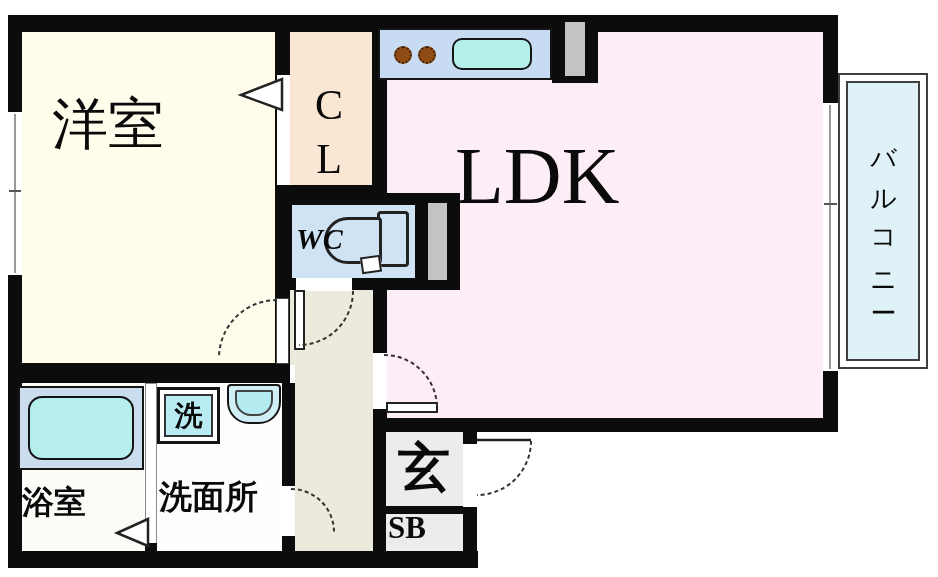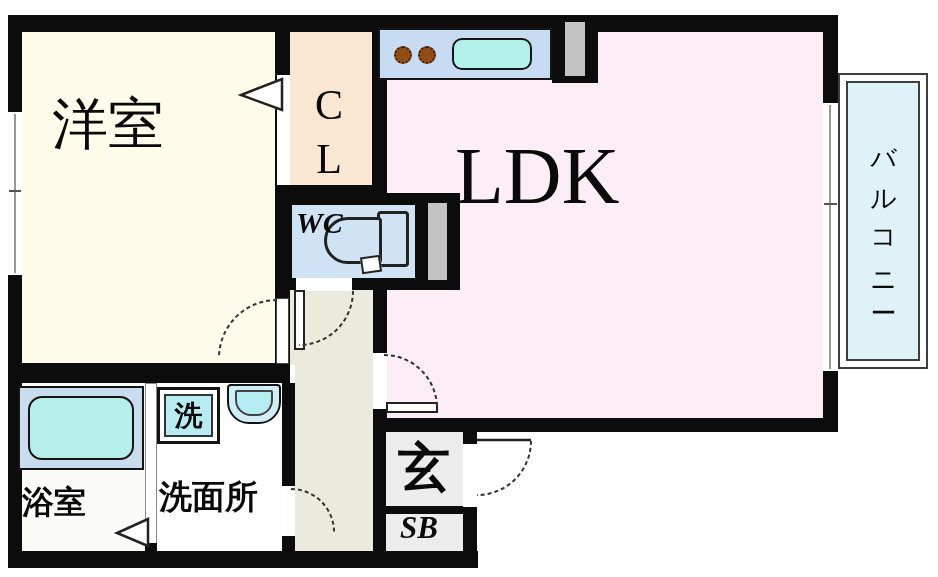--- a/index.html
+++ b/index.html
@@ -104,19 +104,19 @@
     <line x1="824" y1="204" x2="837" y2="204" stroke="#555" stroke-width="2"></line>
   </svg>
 
   <div style="left:52px;top:96px;font-weight:normal;font-size:56px;line-height:98px;text-align:right;">
     <span class="label" style="position:static;display:block;">洋室</span>
   </div>
   <div style="left:455px;top:136px;width:290px;text-align:left;font-size:80px;line-height:119px;">
     <span class="label" style="position:static;display:block;">LDK</span>
   </div>
   <div class="label vtext" style="left:308px;top:82px;font-size:42px;letter-spacing:8px;">CL</div>
-  <div class="label" style="left:296px;top:208px;font-size:30px;font-weight:bold;font-style:italic;">WC</div>
+  <div class="label" style="left:296px;top:224px;font-size:30px;font-weight:bold;font-style:italic;">WC</div>
   <div class="label" style="left:22px;top:486px;font-size:32px;font-weight:bold;">浴室</div>
   <div class="label" style="left:159px;top:481px;font-size:33px;font-weight:bold;">洗面所</div>
   <div class="label" style="left:398px;top:442px;font-size:52px;font-weight:bold;">玄</div>
-  <div class="label" style="left:400px;top:512px;font-size:31px;font-weight:bold;font-style:italic;">SB</div>
+  <div class="label" style="left:388px;top:512px;font-size:31px;font-weight:bold;">SB</div>
 
 </div>
 
 </body></html>

